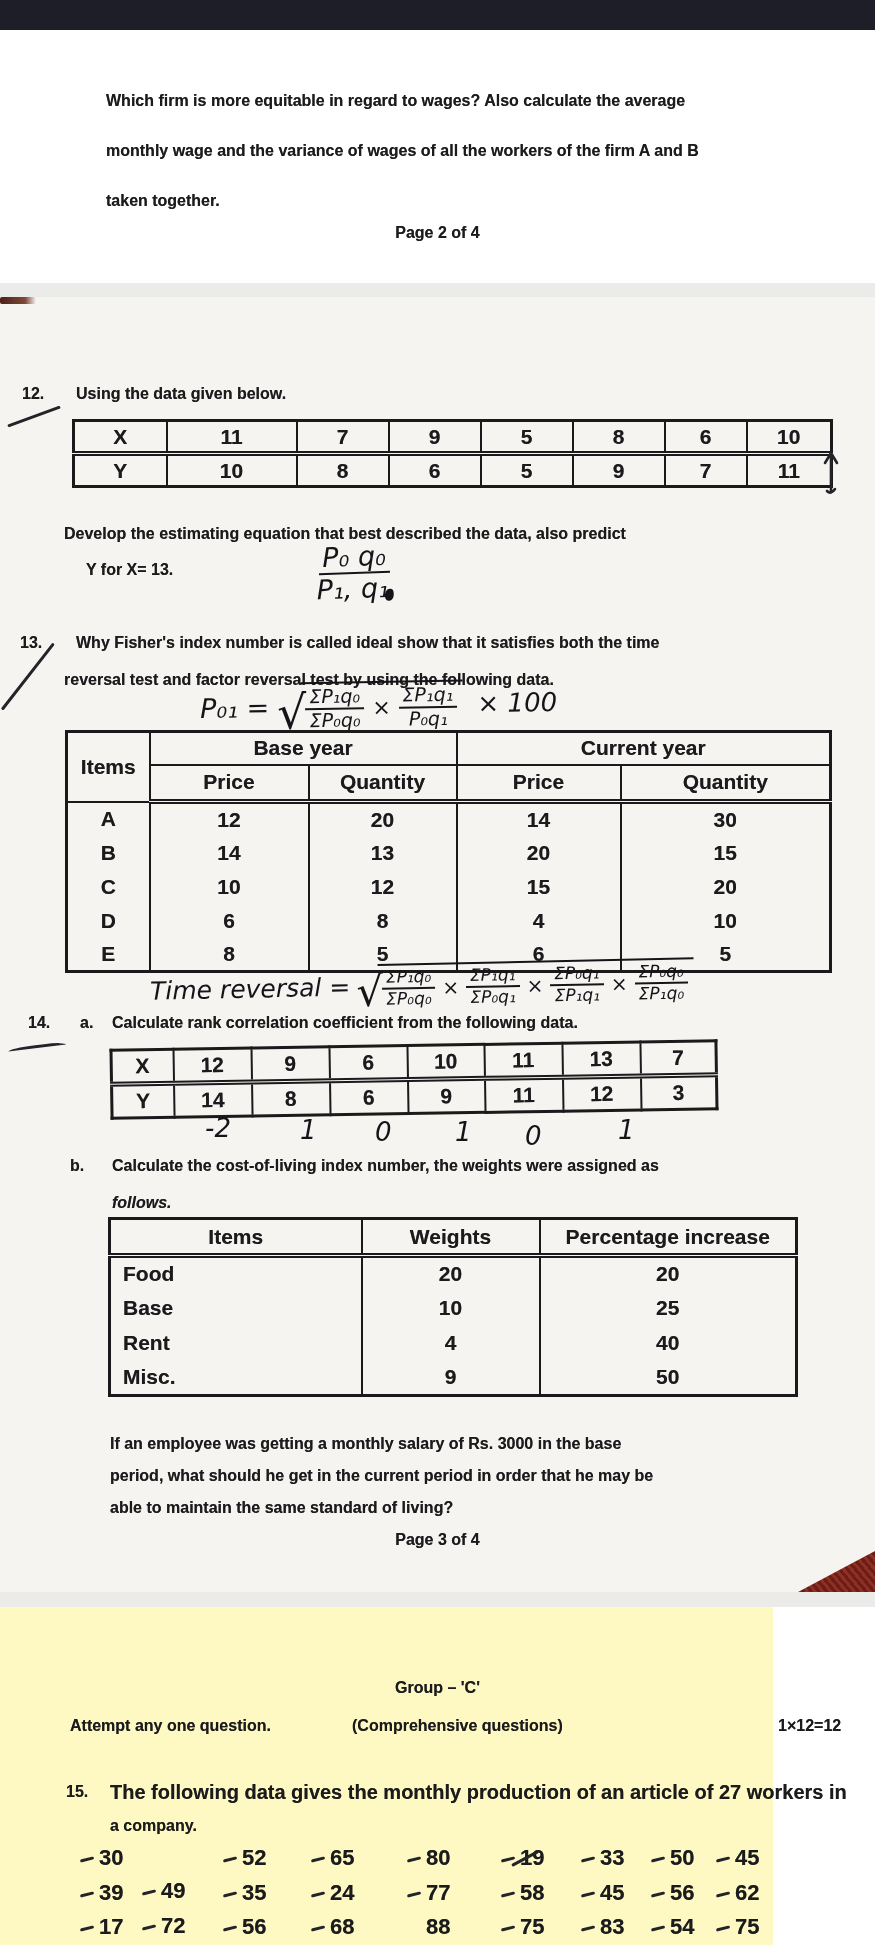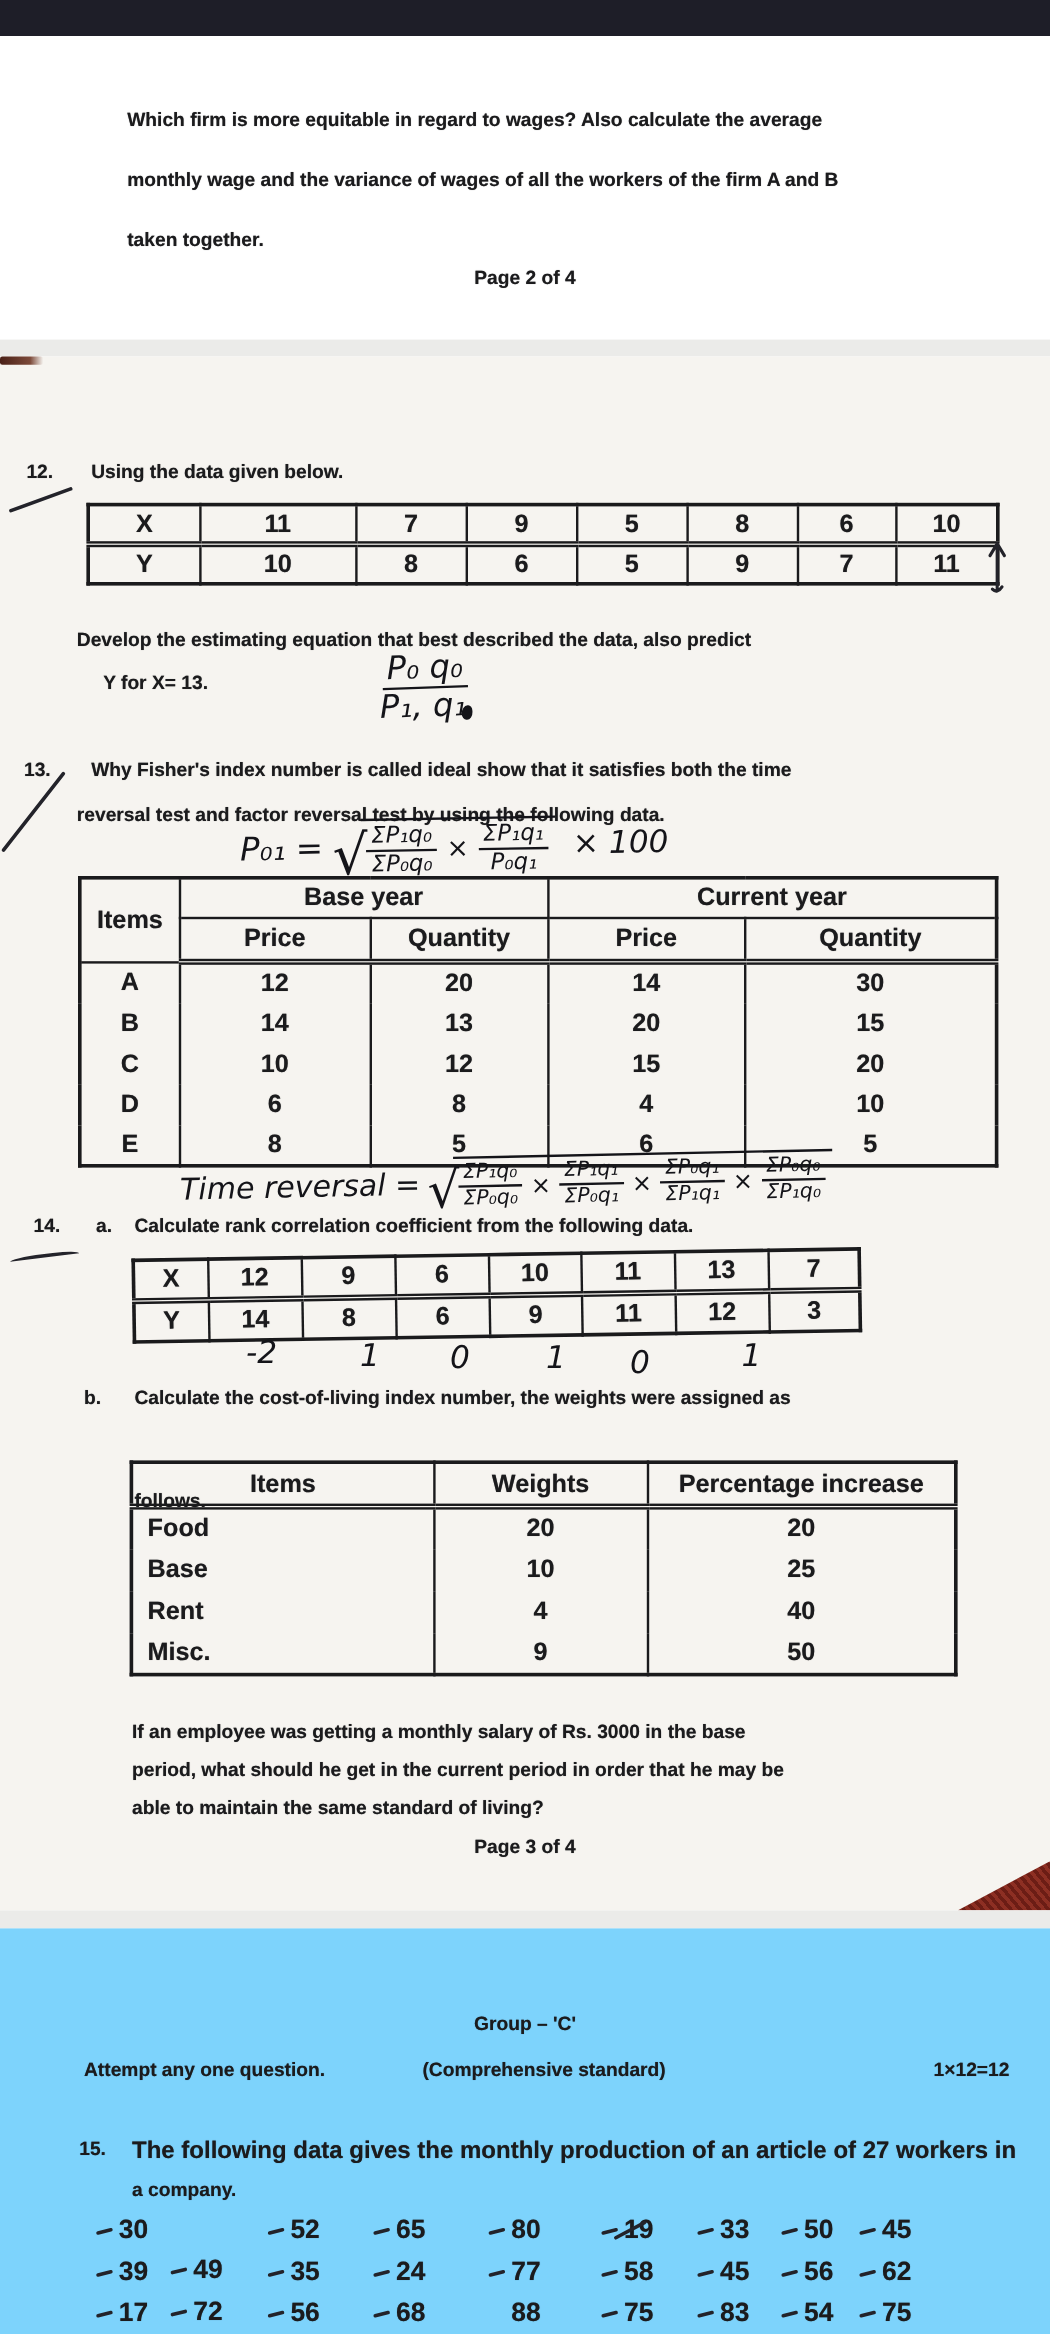--- a/index.html
+++ b/index.html
@@ -5,21 +5,21 @@
   html,body{margin:0;padding:0;background:#cfcfcf;}
   .screen{position:relative;width:875px;height:1945px;overflow:hidden;background:#fff;
           font-family:"Liberation Sans",sans-serif;color:#1c1c1e;}
   
   .topbar{position:absolute;left:0;top:0;width:875px;height:30px;background:#1e1e28;}
   .page2{position:absolute;left:0;top:30px;width:875px;height:253px;background:#ffffff;}
   .band{position:absolute;left:0;width:875px;background:#ebebe9;}
   .band1{top:283px;height:14px;}
   .band2{top:1592px;height:15px;}
   .page3{position:absolute;left:0;top:297px;width:875px;height:1295px;background:#f6f4f0;}
-  .page4{position:absolute;left:0;top:1607px;width:875px;height:338px;background:#7dd3fc;}
+  .page4{position:absolute;left:0;top:1607px;width:773px;height:338px;background:#fef9c3;}
   
   .pt{position:absolute;font-weight:700;font-size:16px;line-height:26px;color:#1b1b1d;
       text-shadow:0 0 .6px rgba(25,25,25,.65);white-space:nowrap;}
   .center{left:0;width:875px;text-align:center;white-space:normal;}
   .qnum{position:absolute;}
   
   .hw{position:absolute;font-family:"DejaVu Sans",sans-serif;font-style:italic;font-weight:400;
       color:#141419;z-index:6;}
   .frac{display:inline-flex;flex-direction:column;align-items:center;vertical-align:middle;line-height:1.05;}
   .frac .fn{border-bottom:2.2px solid #141419;padding:0 4px 1px 4px;}
@@ -313,21 +313,21 @@
       <span>-2</span>
       <span>1</span>
       <span>0</span>
       <span>1</span>
       <span>0</span>
       <span>1</span>
     </div>
 
     <div class="pt qnum" style="left:70px;top:856px;">b.</div>
     <div class="pt" style="left:112px;top:856px;">Calculate the cost-of-living index number, the weights were assigned as</div>
-    <div class="pt" style="left:112px;top:942px;">follows.</div>
+    <div class="pt" style="left:112px;top:893px;font-style:italic;">follows.</div>
 
     <table class="t14b">
       <colgroup>
           <col style="width:252px">
           <col style="width:178px">
           <col style="width:257px">
         </colgroup>
       <tbody>
           <tr class="h">
         <td>Items</td>
@@ -363,21 +363,21 @@
     <div class="pt center" style="top:1230px;">Page 3 of 4</div>
 
     <div class="fabric" style="left:798px;top:1254px;width:77px;height:41px;"></div>
   </div>
 
   <div class="band band2"></div>
 
   <div class="page4">
     <div class="pt center" style="top:68px;">Group – 'C'</div>
     <div class="pt" style="left:70px;top:106px;">Attempt any one question.</div>
-    <div class="pt" style="left:352px;top:106px;">(Comprehensive standard)</div>
+    <div class="pt" style="left:352px;top:106px;">(Comprehensive questions)</div>
     <div class="pt" style="left:778px;top:106px;">1×12=12</div>
 
     <div class="pt qnum" style="left:66px;top:172px;">15.</div>
     <div class="pt" style="left:110px;top:172px;font-size:20px;">The following data gives the monthly production of an article of 27 workers in</div>
     <div class="pt" style="left:110px;top:206px;">a company.</div>
 
     <div class="nrow" style="top:238px;">
       <span>30</span>
       <span>49</span>
       <span>52</span>

